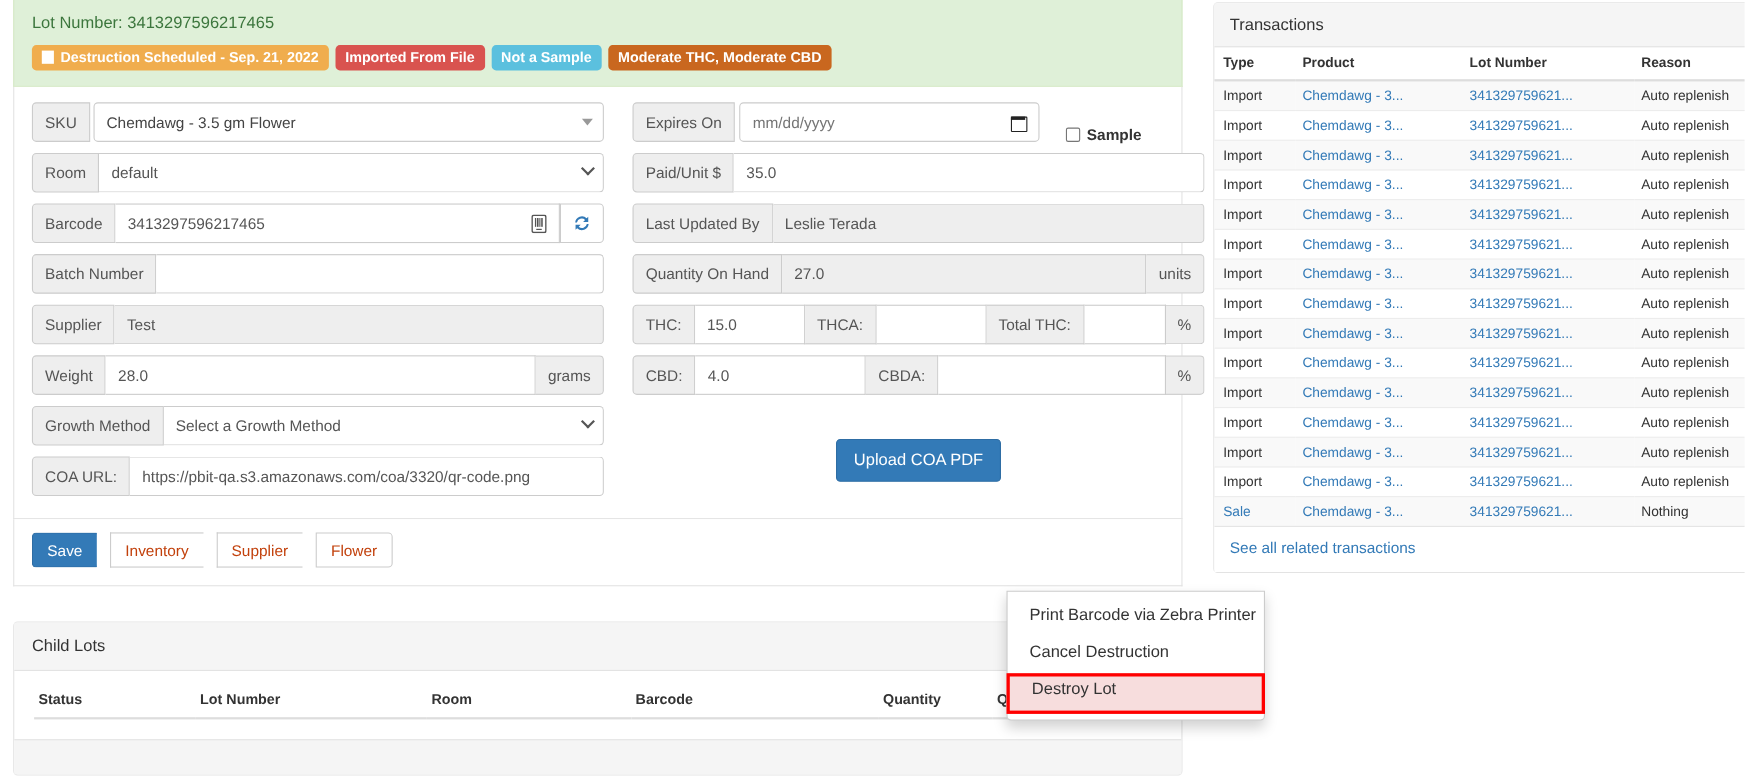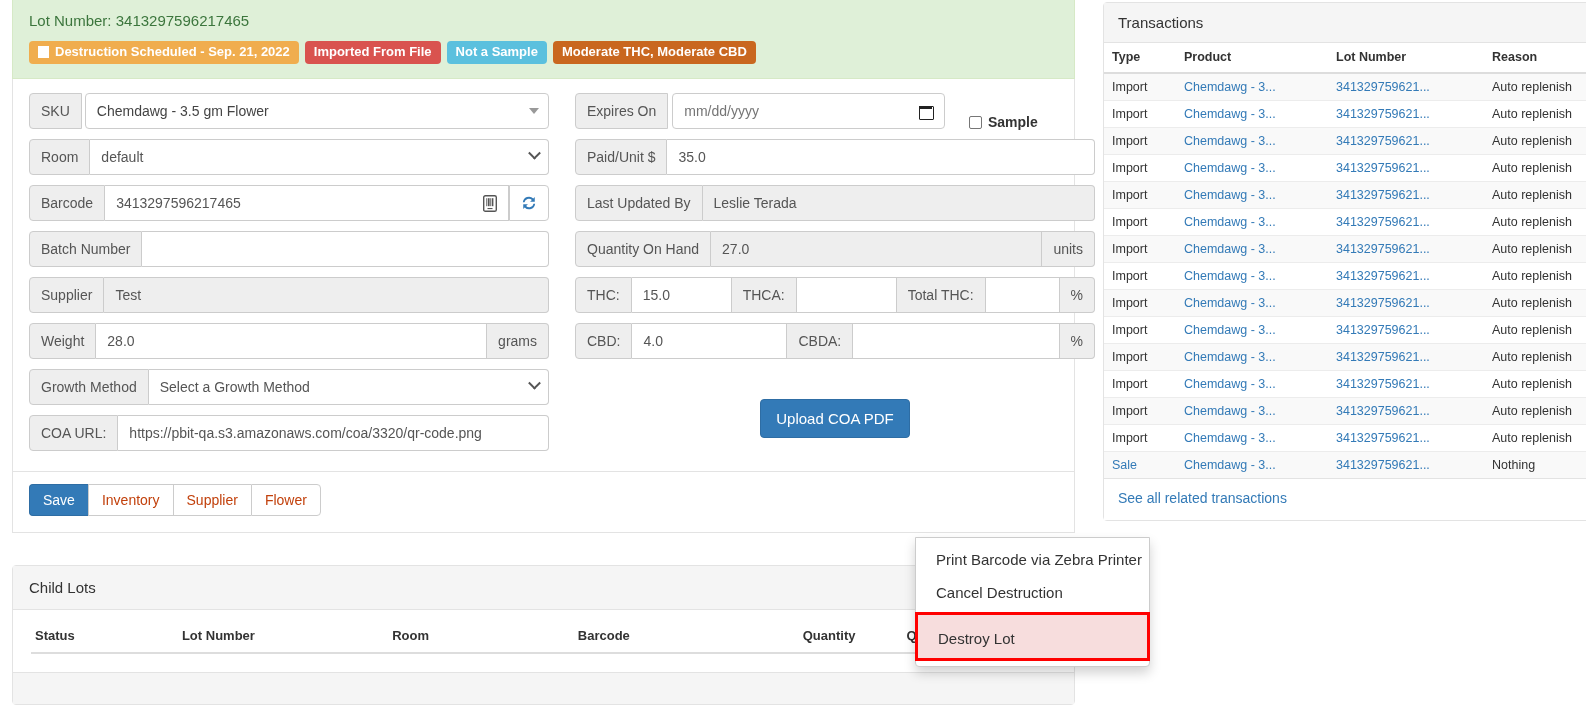--- a/index.html
+++ b/index.html
@@ -185,21 +185,21 @@
 
   
   .action-bar {
     background: #ffffff;
     border: 1px solid #e3e3e3;
     border-top: none;
     padding: 12px 16px 16px 16px;
     display: flex; align-items: center; justify-content: space-between;
     position: relative;
   }
-  .btn-group { display: flex; }
+  .btn-group { display: flex; gap: 12px; }
   .btn-g {
     background: #ffffff; border: 1px solid #cccccc;
     padding: 7px 13px; font-size: 14px; color: #c2410c;
     border-right: none; cursor: pointer;
   }
   .btn-g:first-child { border-radius: 4px 0 0 4px; }
   .btn-g:last-child { border-right: 1px solid #cccccc; border-radius: 0 4px 4px 0; }
   .btn-g.active {
     background: #337ab7; color: #ffffff; border-color: #2e6da4;
   }
@@ -232,21 +232,21 @@
   .dd-item {
     padding: 5px 20px;
     font-size: 15px; color: #333333;
     white-space: nowrap; cursor: pointer;
     line-height: 1.55;
   }
   .dd-item.highlight {
     background: #f7dddd;
     border: 3px solid #ff0000;
     margin: 2px -1px 0 -1px;
-    padding: 12px 20px 8px 20px;
+    padding: 0 20px 8px 20px;
   }
 
   
   .child-card {
     position: absolute; left: 12px; top: 565px; width: 1063px;
     background: #ffffff;
     border: 1px solid #e3e3e3;
     border-radius: 4px;
   }
   .child-head {

